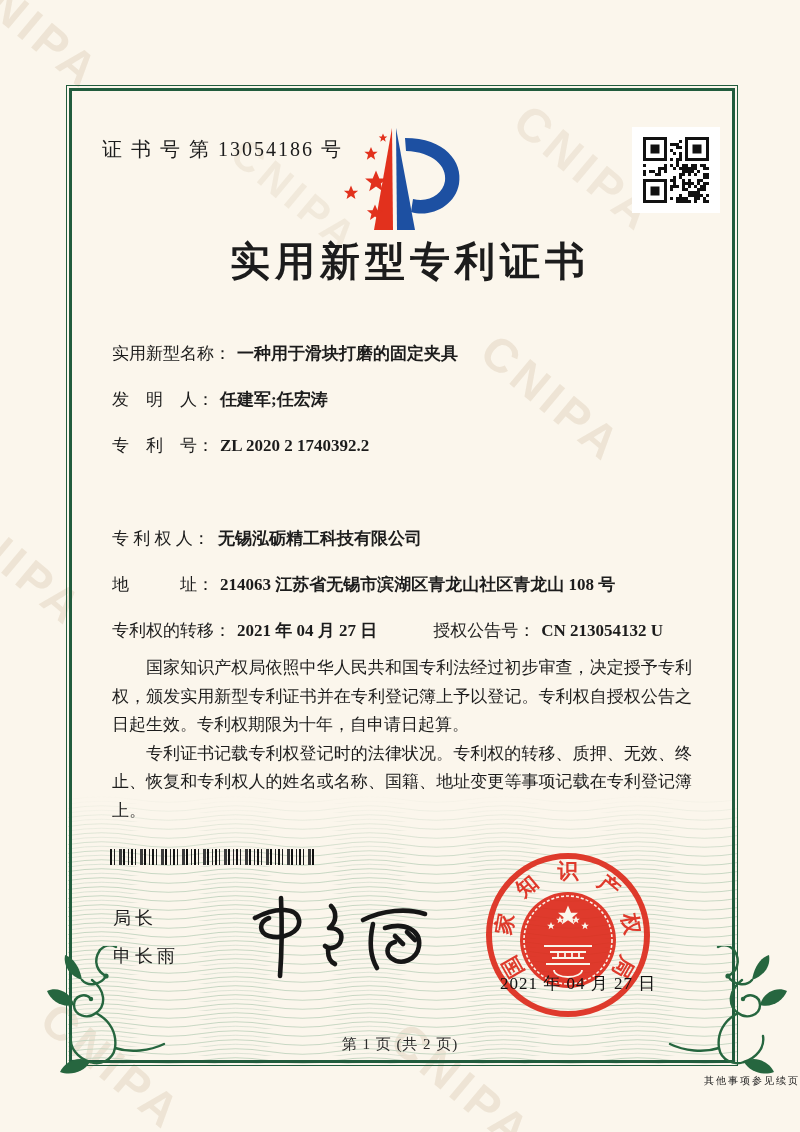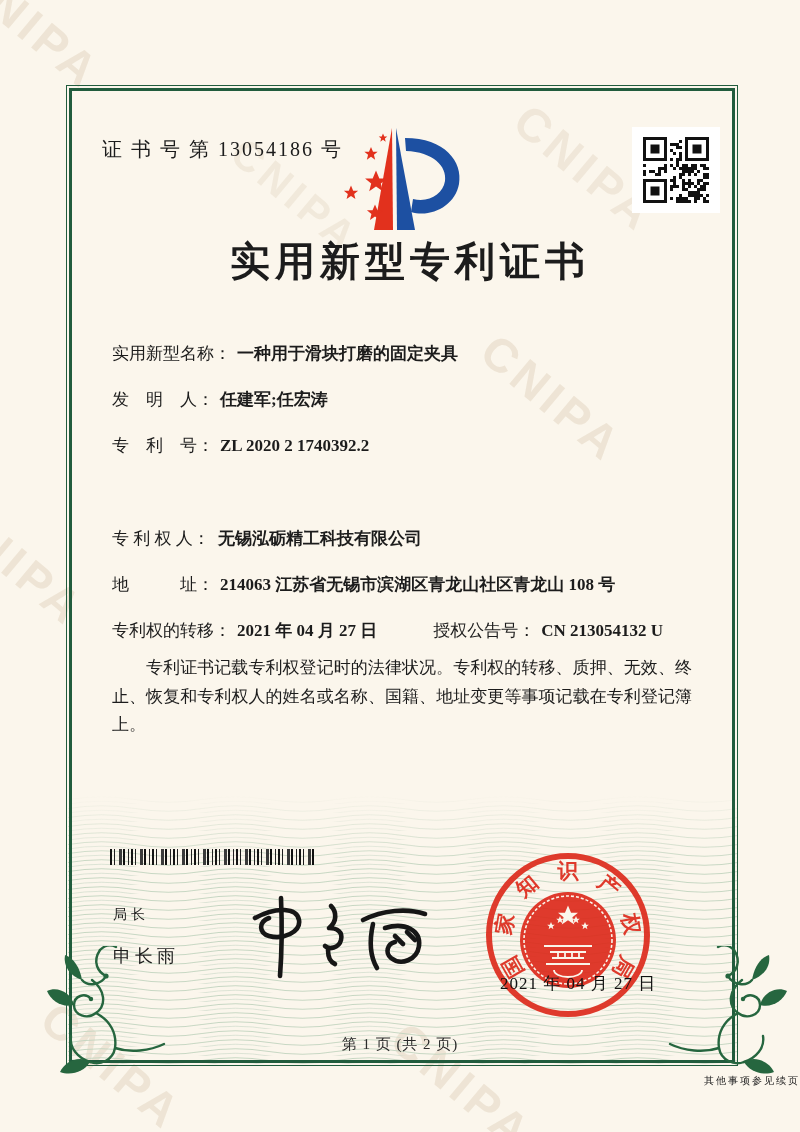--- a/index.html
+++ b/index.html
@@ -42,21 +42,21 @@
       #141414 0 2px, rgba(0,0,0,0) 2px 4px,
       #1f1f1f 4px 5px, rgba(0,0,0,0) 5px 9px,
       #3a3a3a 9px 12px, rgba(0,0,0,0) 12px 13px,
       #101010 13px 15px, rgba(0,0,0,0) 15px 18px,
       #222 18px 19px, rgba(0,0,0,0) 19px 21px); }
   
   .waves { position:absolute; left:68px; top:795px; width:670px; height:269px;
            -webkit-mask-image:linear-gradient(to bottom, transparent 0, #000 70px);
            mask-image:linear-gradient(to bottom, transparent 0, #000 70px); }
   
-  .sig-role { position:absolute; left:113px; top:906px; font-size:14px; letter-spacing:4px; }
+  .sig-role { position:absolute; left:113px; top:906px; font-size:18px; letter-spacing:4px; }
   .sig-name { position:absolute; left:113px; top:944px; font-size:18px; letter-spacing:4px; }
   .sig-draw { position:absolute; left:225px; top:888px; width:210px; height:92px; }
   
   .seal { position:absolute; left:483px; top:850px; width:170px; height:170px; }
   .seal-date { position:absolute; left:500px; top:972px; font-size:17px; letter-spacing:1px;
                color:#111; z-index:5; white-space:nowrap; }
   
   .page-info { position:absolute; left:0; top:1035px; width:100%; text-align:center;
                font-size:15px; color:#2b2b2b; letter-spacing:1px; }
   .cont-note { position:absolute; left:0; top:1074px; width:100%; text-align:right;
@@ -297,20 +297,21 @@
     <span class="lbl">专 利 权 人：</span><span class="val">无锡泓砺精工科技有限公司</span>
   </div>
   <div class="row" style="top:573px;">
     <span class="lbl">地　　　址：</span><span class="val">214063 江苏省无锡市滨湖区青龙山社区青龙山 108 号</span>
   </div>
   <div class="row" style="top:619px;">
     <span class="lbl">专利权的转移：</span><span class="val">2021 年 04 月 27 日</span><span class="pair2"><span class="lbl" style="min-width:0;">授权公告号：</span><span class="val">CN 213054132 U</span></span>
   </div>
 
   <div class="body-text">
+    <p>国家知识产权局依照中华人民共和国专利法经过初步审查，决定授予专利权，颁发实用新型专利证书并在专利登记簿上予以登记。专利权自授权公告之日起生效。专利权期限为十年，自申请日起算。</p>
     <p>专利证书记载专利权登记时的法律状况。专利权的转移、质押、无效、终止、恢复和专利权人的姓名或名称、国籍、地址变更等事项记载在专利登记簿上。</p>
   </div>
 
   <div class="barcode"></div>
 
   <div class="sig-role">局长</div>
   <div class="sig-name">申长雨</div>
   <div class="sig-draw">
     <svg viewBox="0 0 210 92" width="210" height="92" xmlns="http://www.w3.org/2000/svg">
       <g stroke="#161616" fill="none" stroke-width="4.6" stroke-linecap="round" stroke-linejoin="round">

